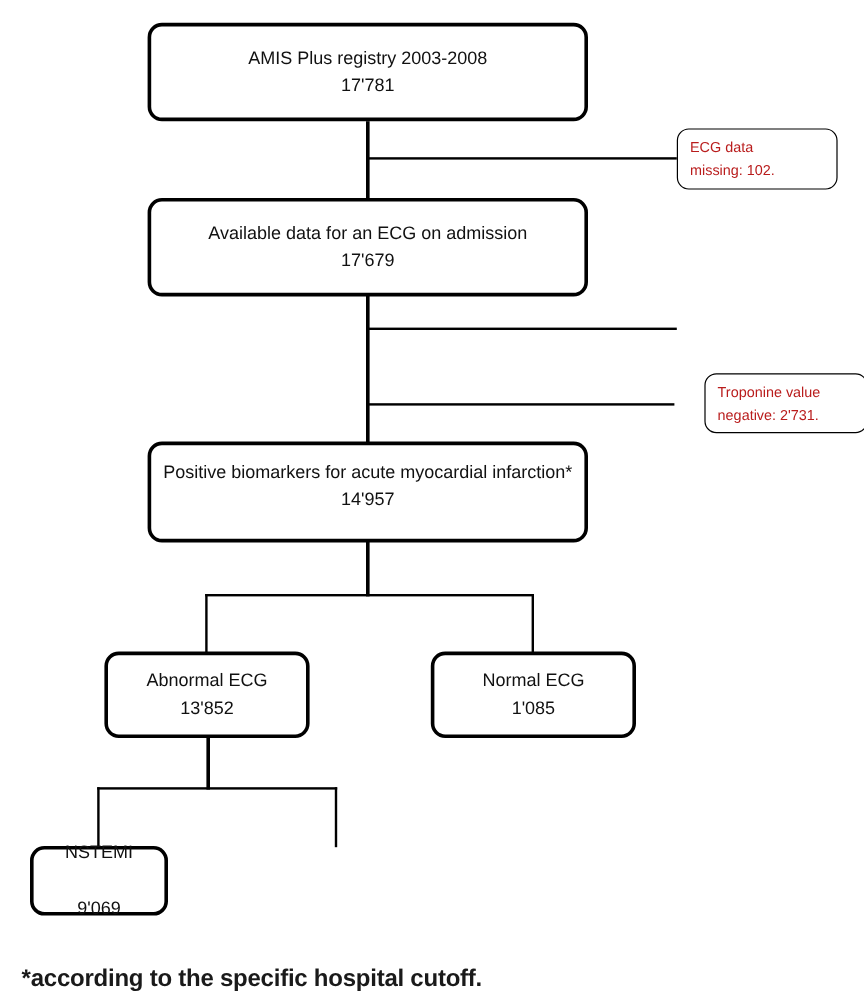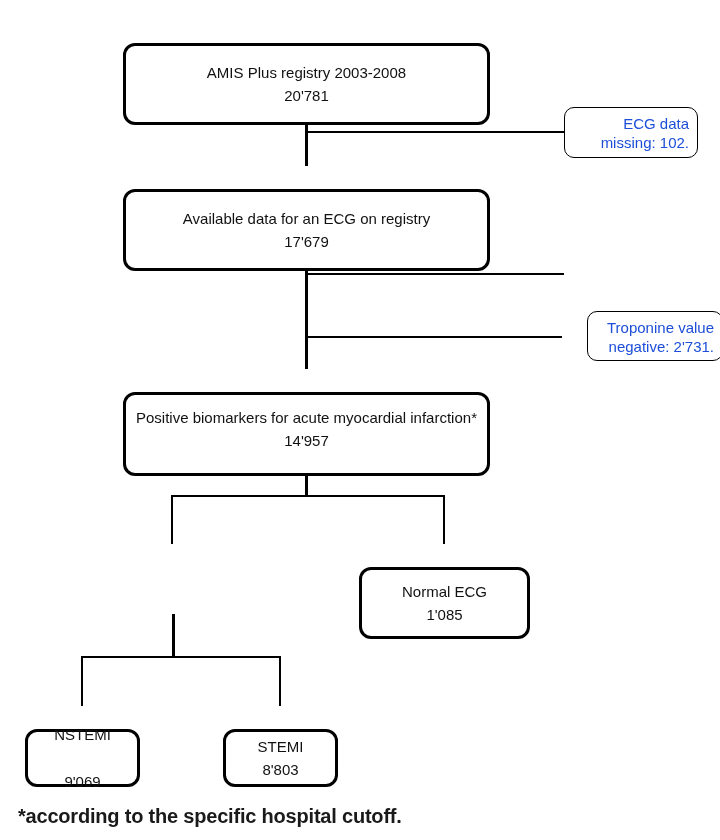--- a/index.html
+++ b/index.html
@@ -8,30 +8,30 @@
     font-family:"Liberation Sans","DejaVu Sans",sans-serif;
     color:#111;overflow:hidden;
   }
   .canvas{position:absolute;inset:0;width:720px;height:840px;}
 
   
   .node{
     position:absolute;box-sizing:border-box;
     border:3px solid #000;border-radius:12px;background:#fff;
     display:flex;flex-direction:column;align-items:center;justify-content:center;
-    text-align:center;font-size:15px;line-height:23px;margin-top:24px;
+    text-align:center;font-size:15px;line-height:23px;
   }
   .node.top-align{justify-content:flex-start;padding-top:11px;}
 
   
   .note{
     position:absolute;box-sizing:border-box;
     border:1.5px solid #000;border-radius:10px;background:#fff;
-    font-size:15px;line-height:19px;text-align:right;
-    padding:6px 8px 4px 10px;color:#1d4ed8;
+    font-size:12px;line-height:19px;text-align:left;
+    padding:6px 8px 4px 10px;color:#b91c1c;
   }
 
   
   .line{position:absolute;background:#000;}
   .line.thin{height:1.5px;}
 
   .footnote{
     position:absolute;left:18px;top:805px;
     font-size:20px;font-weight:700;letter-spacing:-0.2px;color:#1a1a1a;
   }
@@ -53,48 +53,48 @@
   <div class="line" style="left:171px;top:495px;width:2px;height:49px;"></div>
   <div class="line" style="left:443px;top:495px;width:2px;height:49px;"></div>
 
   <div class="line" style="left:172px;top:614px;width:3px;height:44px;"></div>
   <div class="line" style="left:81px;top:656px;width:200px;height:2px;"></div>
   <div class="line" style="left:81px;top:656px;width:2px;height:50px;"></div>
   <div class="line" style="left:279px;top:656px;width:2px;height:50px;"></div>
 
   <div class="node" style="left:123px;top:19px;width:367px;height:82px;">
     <div>AMIS Plus registry 2003-2008</div>
-    <div>20'781</div>
+    <div>17'781</div>
   </div>
 
   <div class="node" style="left:123px;top:165px;width:367px;height:82px;">
-    <div>Available data for an ECG on registry</div>
+    <div>Available data for an ECG on admission</div>
     <div>17'679</div>
   </div>
 
   <div class="node top-align" style="left:123px;top:368px;width:367px;height:84px;">
     <div>Positive biomarkers for acute myocardial infarction*</div>
     <div>14'957</div>
   </div>
 
+  <div class="node" style="left:87px;top:543px;width:171px;height:72px;">
+    <div>Abnormal ECG</div>
+    <div>13'852</div>
+  </div>
 
   <div class="node" style="left:359px;top:543px;width:171px;height:72px;">
     <div>Normal ECG</div>
     <div>1'085</div>
   </div>
 
   <div class="node" style="left:25px;top:705px;width:115px;height:58px;gap:24px;">
     <div>NSTEMI</div>
     <div>9'069</div>
   </div>
 
-  <div class="node" style="left:223px;top:705px;width:115px;height:58px;">
-    <div>STEMI</div>
-    <div>8'803</div>
-  </div>
 
   <div class="note" style="left:564px;top:107px;width:134px;height:51px;">
     <div>ECG data</div>
     <div>missing: 102.</div>
   </div>
 
 
   <div class="note" style="left:587px;top:311px;width:136px;height:50px;">
     <div>Troponine value</div>
     <div>negative: 2'731.</div>

